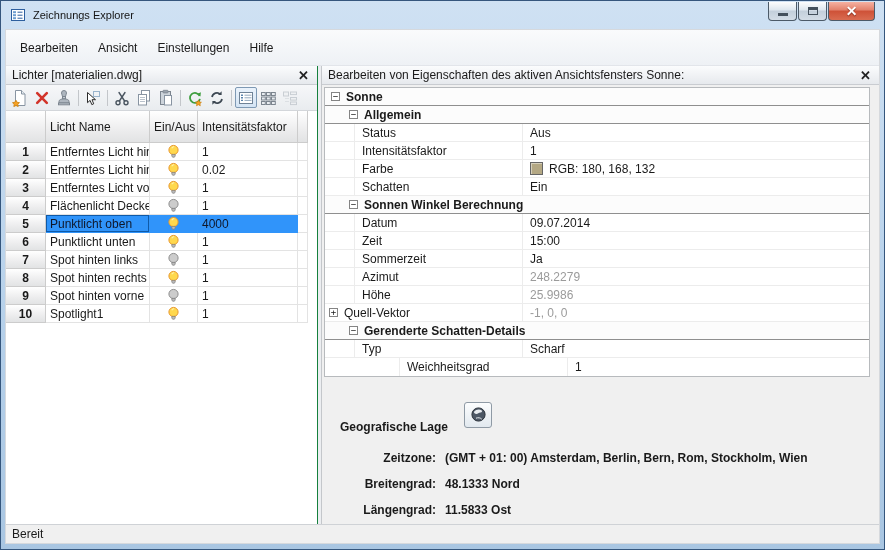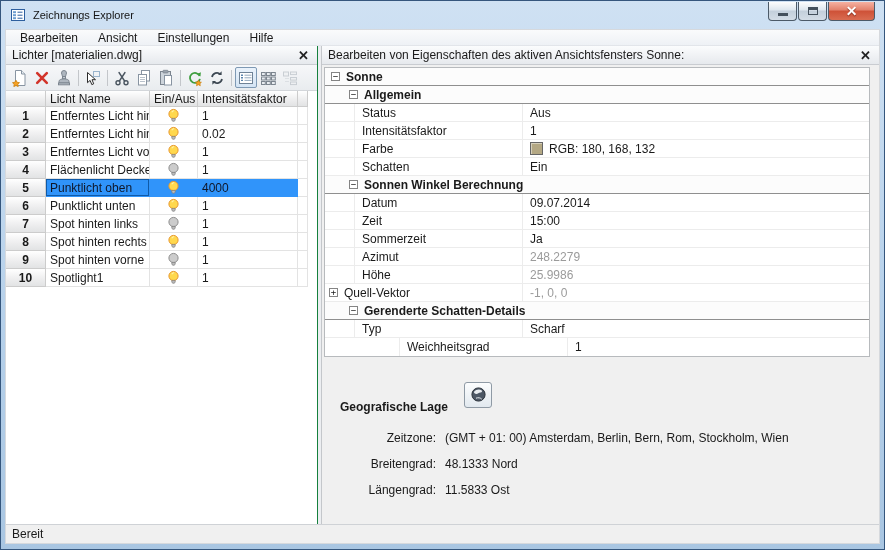--- a/index.html
+++ b/index.html
@@ -21,21 +21,21 @@
   .win-btn.close { width:47px;
     background:linear-gradient(180deg,#f6b1a1,#e2806b 45%,#ce5137 50%,#d96c51); }
   .glyph-min { width:10px; height:3px; background:#44505c; margin-top:6px; }
   .glyph-max { width:10px; height:8px; border:1px solid #44505c; border-top:3px solid #44505c; background:transparent; }
   .glyph-close { color:#fff; font-weight:bold; font-size:14px; line-height:14px; text-shadow:0 1px 1px #7c2515; }
 
   
   .client { position:absolute; left:4px; right:4px; top:28px; bottom:5px;
     background:#f0f0f0; display:flex; flex-direction:column; border:1px solid #d6d9dd; }
 
-  .menubar { height:16px; background:linear-gradient(180deg,#fafbfc,#eef1f5);
+  .menubar { height:36px; background:linear-gradient(180deg,#fafbfc,#eef1f5);
     border-bottom:1px solid #e2e5ea; display:flex; align-items:center; padding-left:4px; flex:none; }
   .menu-item { padding:2px 10px; }
 
   .content { flex:1; display:flex; min-height:0; }
 
   .panel-left { width:312px; flex:none; display:flex; flex-direction:column; background:#fff;
     border-right:1px solid #15803d; }
   .splitter { width:4px; flex:none; background:#eceef1; border-right:1px solid #c4c7cb; }
   .panel-right { flex:1; display:flex; flex-direction:column; background:#f0f0f0; min-width:0; }
 
@@ -47,21 +47,21 @@
   .toolbar { height:26px; flex:none; display:flex; align-items:center; padding:0 3px;
     background:linear-gradient(180deg,#f6f7f9,#e9ecef); border-bottom:1px solid #d3d6da; overflow:hidden; }
   .tb-btn { width:22px; height:21px; flex:none; display:flex; align-items:center; justify-content:center; border:1px solid transparent; }
   .tb-btn.active { border:1px solid #7e99b4; border-radius:2px; background:linear-gradient(180deg,#eaf2fb,#d4e4f4); }
   .tb-btn.disabled { opacity:.55; }
   .tb-sep { width:1px; height:16px; background:#c3c6ca; margin:0 3px; flex:none; }
 
   
   .lights-table { flex:1; background:#fff; overflow:hidden; }
   .lt-row { display:flex; height:18px; }
-  .lt-row.hdr { height:16px; }
+  .lt-row.hdr { height:32px; }
   .c-num { width:40px; } .c-name { width:104px; } .c-on { width:48px; } .c-int { width:100px; } .c-fill { width:10px; }
   .hcell, .ncell { background:linear-gradient(180deg,#ffffff,#ededee 60%,#e2e3e4);
     border-right:1px solid #cccccc; border-bottom:1px solid #cccccc;
     display:flex; align-items:center; padding-left:4px; white-space:nowrap; overflow:hidden; }
   .ncell { justify-content:center; font-weight:bold; padding-left:0; }
   .dcell { border-right:1px solid #e3e3e3; border-bottom:1px solid #e3e3e3;
     display:flex; align-items:center; padding-left:4px; white-space:nowrap; overflow:hidden; }
   .dcell.c-on { justify-content:center; padding-left:0; }
   .lt-row.selected .dcell { background:#3094fa; border-color:#3094fa; color:#0f172a; }
   .lt-row.selected .dcell.c-fill { background:#fff; border-color:#e3e3e3; }
@@ -87,21 +87,21 @@
   .swatch { width:13px; height:13px; flex:none; border:1px solid #666;
     box-shadow:inset 1px 1px 0 rgba(255,255,255,.45); }
 
   
   .geo { padding:0 10px 0 18px; }
   .geo-head { margin-top:24px; height:27px; display:flex; align-items:center; gap:16px; }
   .geo-title { font-weight:bold;margin-top:24px; }
   .globe-btn { width:28px; height:26px; border:1px solid #8f9aa5; border-radius:3px;
     background:linear-gradient(180deg,#fcfdfe,#e2e9ef); display:flex; align-items:center; justify-content:center; }
   .geo-rows { margin-top:17px; }
-  .geo-row { display:flex; align-items:center; height:26px; }
+  .geo-row { display:flex; align-items:center; height:26px;font-weight:bold; }
   .geo-label { width:96px; flex:none; text-align:right; margin-right:9px; }
 
   
   .statusbar { height:19px; flex:none; border-top:1px solid #cfd2d6; background:#f0f0f0;
     display:flex; align-items:center; padding-left:6px; }
 </style>
 </head>
 <body>
 
 <div class="window">

